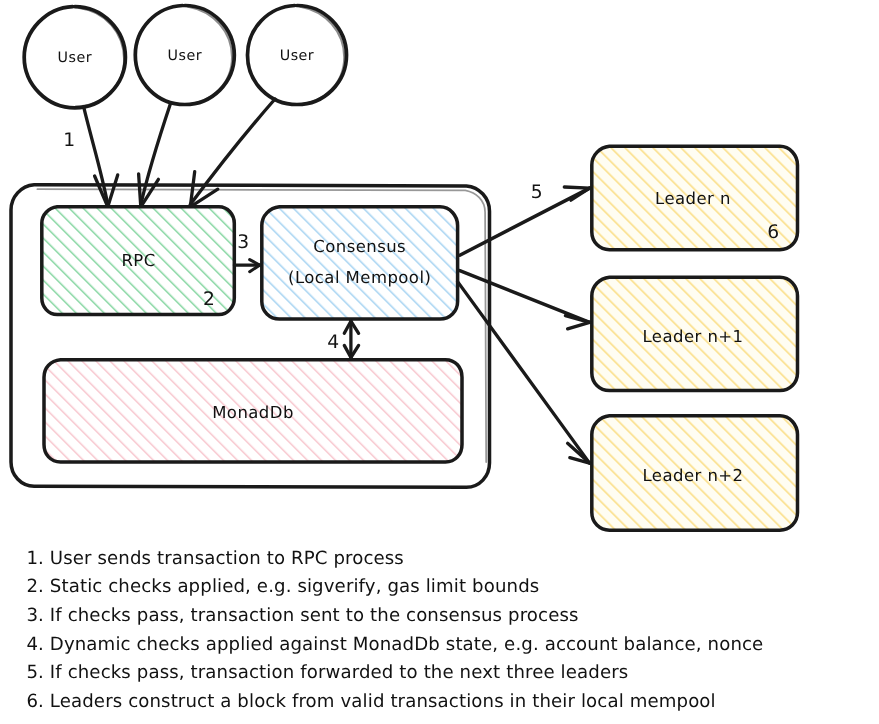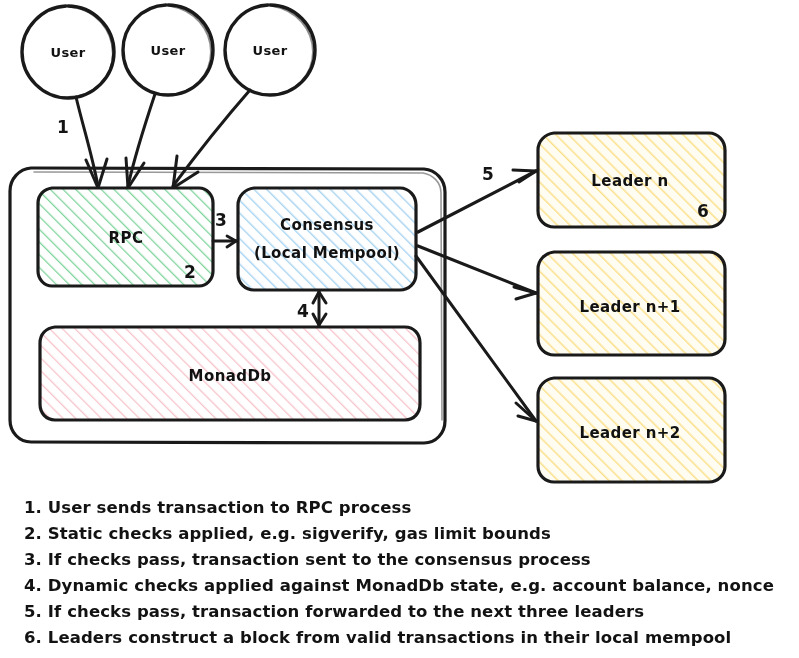--- a/index.html
+++ b/index.html
@@ -15,21 +15,20 @@
     overflow: hidden;
     font-family: "DejaVu Sans", sans-serif;
     color: #1b1b1b;
   }
   #stage {
     position: absolute;
     left: 0;
     top: 0;
     width: 799px;
     height: 634px;
-    font-weight: bold;
   }
   svg.diagram {
     position: absolute;
     left: 0;
     top: 0;
     width: 799px;
     height: 658px;
     display: block;
   }
   .node-label {

